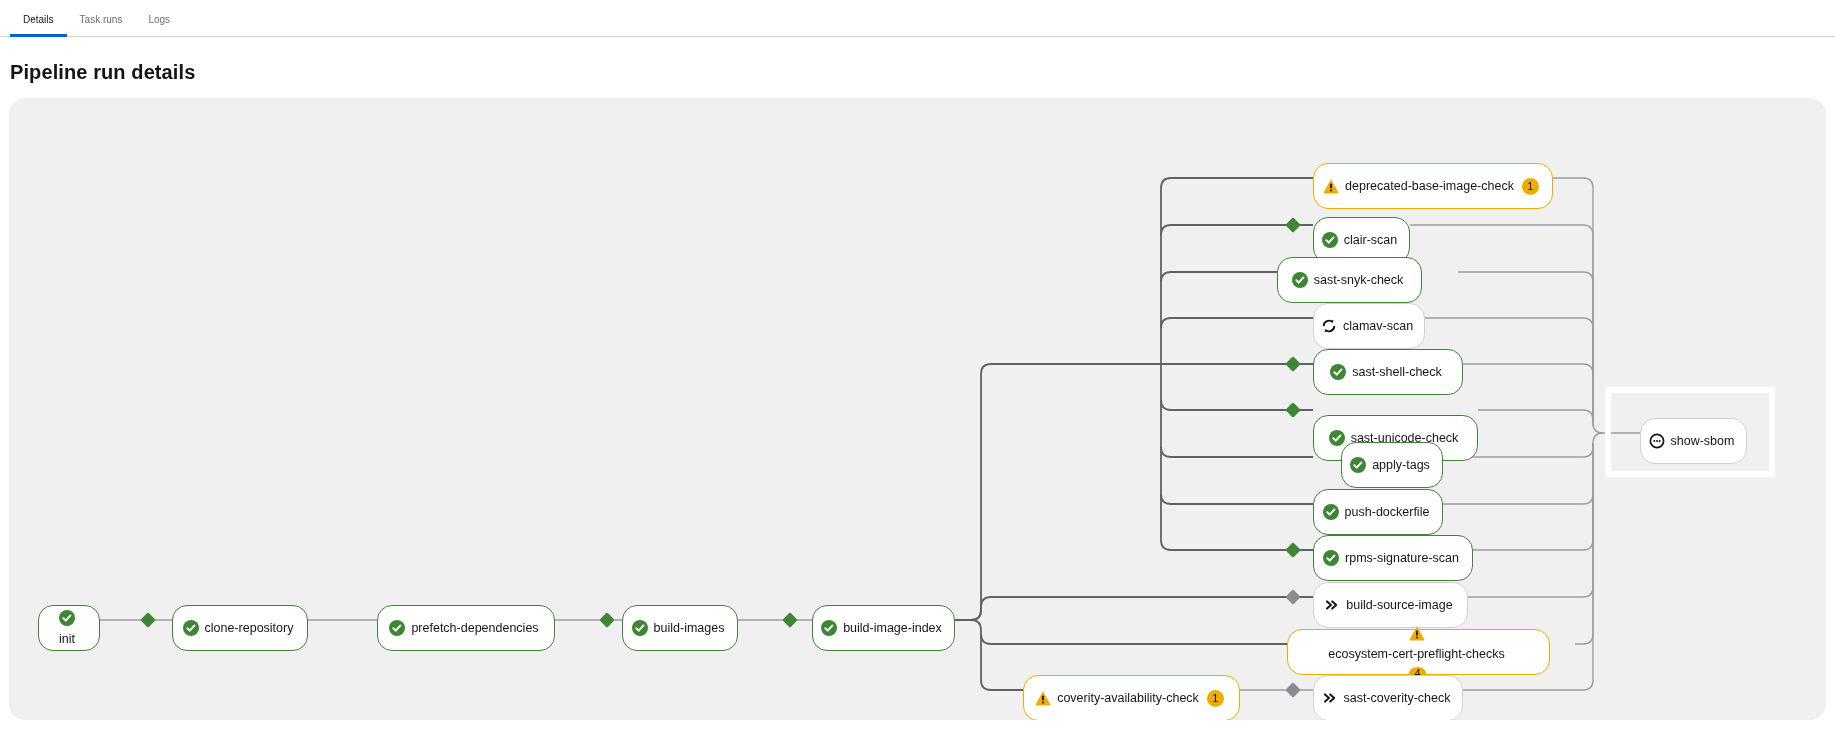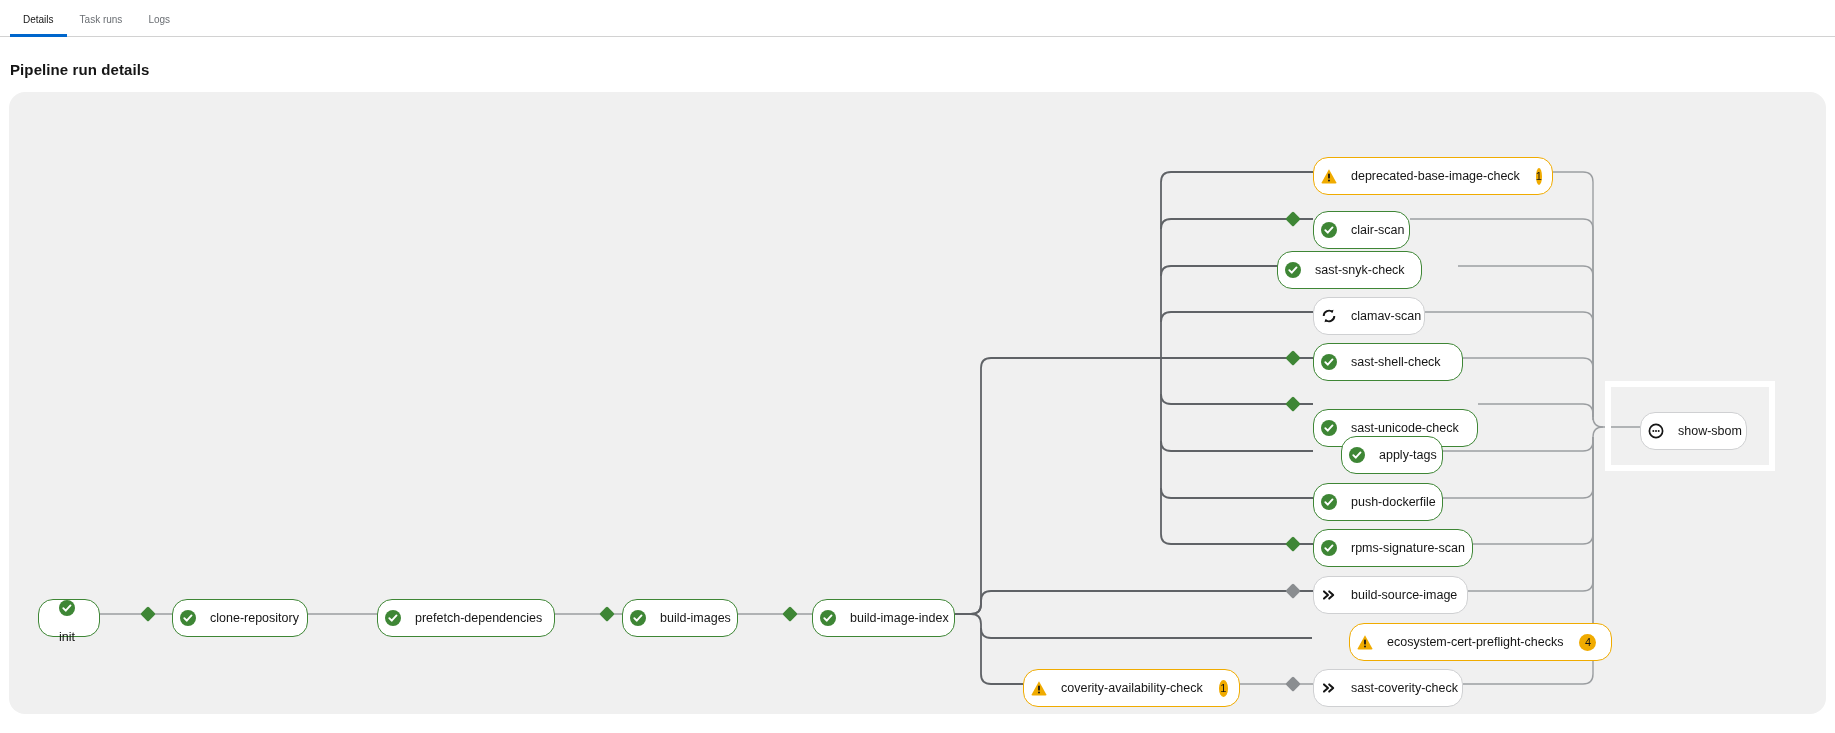--- a/index.html
+++ b/index.html
@@ -5,31 +5,31 @@
   * { margin:0; padding:0; box-sizing:border-box; }
   html,body { width:1835px; height:733px; background:#fff; font-family:"Liberation Sans", sans-serif; color:#151515; overflow:hidden; }
 
   
   .tabbar { display:flex; align-items:flex-end; height:37px; border-bottom:1px solid #d2d2d2; padding-left:10px; }
   .tab { position:relative; font-size:10px; color:#6a6e73; padding:10px 13px 11px; cursor:pointer; white-space:nowrap; }
   .tab.active { color:#151515; }
   .tab.active::after { content:""; position:absolute; left:0; right:0; bottom:-1px; height:3px; background:var(--accent); }
 
   
-  .page-title { font-size:15px; font-weight:700; padding:24px 0 14px 10px; letter-spacing:.1px; }
+  .page-title { font-size:20px; font-weight:700; padding:24px 0 14px 10px; letter-spacing:.1px; }
 
   
   .panel { position:relative; margin:0 9px; width:1817px; height:622px; background:#f0f0f0; border-radius:16px; overflow:hidden; }
   .panel svg.edges { position:absolute; left:0; top:0; }
   path.plain { fill:none; stroke:#9b9ea1; stroke-width:1.4; }
   path.trunk { fill:none; stroke:#5f6266; stroke-width:1.8; }
 
   
-  .node { position:absolute; height:38px; background:#fff; border:1.5px solid #c6c7c8; border-radius:15px;
-          display:flex; align-items:center; gap:14px; padding:0 11px 0 7px; white-space:nowrap; cursor:pointer; }
+  .node { position:absolute; height:46px; background:#fff; border:1.5px solid #c6c7c8; border-radius:15px;
+          display:flex; align-items:center; gap:6px; padding:0 11px 0 7px; white-space:nowrap; cursor:pointer;justify-content:center; }
   .node .lbl { font-size:12.5px; color:#151515; }
   .node.success { border-color:#3e8635; }
   .node.warning { border-color:#f0ab00; }
   .node.running, .node.skipped, .node.pending { border-color:#cfd0d2; }
   .node .badge { margin-left:2px; width:17px; height:17px; border-radius:50%; background:#f0ab00; color:#151515;
                  font-size:11px; display:flex; align-items:center; justify-content:center; }
   .selbox { position:absolute; border:6px solid #ffffff; }
   .icon16 { width:16px; height:16px; flex:0 0 16px; }
 </style>
 </head>
@@ -187,21 +187,21 @@
           <path d="M4.3 8.2l2.4 2.5 4.8-5.3" fill="none" stroke="#fff" stroke-width="1.9" stroke-linecap="round" stroke-linejoin="round"></path>
         </svg>
         <span class="lbl">rpms-signature-scan</span>
       </div>
       <div class="node skipped" style="left: 1304px; top: 484px; width: 155px;">
         <svg class="icon16" viewBox="0 0 16 16">
           <path d="M3 4.4 7 8l-4 3.6M8.2 4.4 12.2 8l-4 3.6" fill="none" stroke="#151515" stroke-width="2" stroke-linecap="round" stroke-linejoin="round"></path>
         </svg>
         <span class="lbl">build-source-image</span>
       </div>
-      <div class="node warning" style="left: 1340px; top: 531px; width: 263px;">
+      <div class="node warning" style="left: 1278px; top: 531px; width: 263px; flex-direction: column;">
         <svg class="icon16" viewBox="0 0 16 16">
           <path d="M8 1.2 15.2 14.2a.9.9 0 0 1-.8 1.3H1.6a.9.9 0 0 1-.8-1.3Z" fill="#F0AB00"></path>
           <rect x="7.1" y="5.6" width="1.8" height="5" rx="0.9" fill="#151515"></rect>
           <circle cx="8" cy="12.6" r="1" fill="#151515"></circle>
         </svg>
         <span class="lbl">ecosystem-cert-preflight-checks</span>
         <span class="badge">4</span>
       </div>
       <div class="node warning" style="left: 1014px; top: 577px; width: 217px;">
         <svg class="icon16" viewBox="0 0 16 16">

